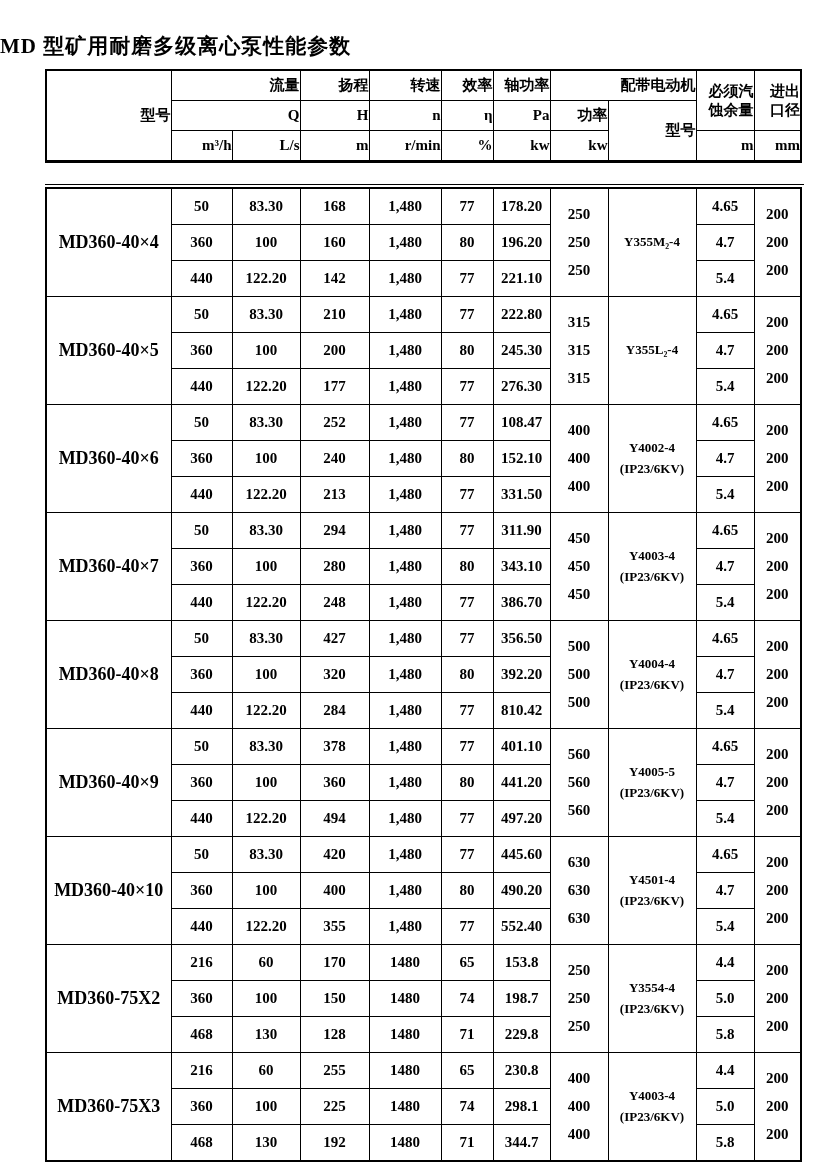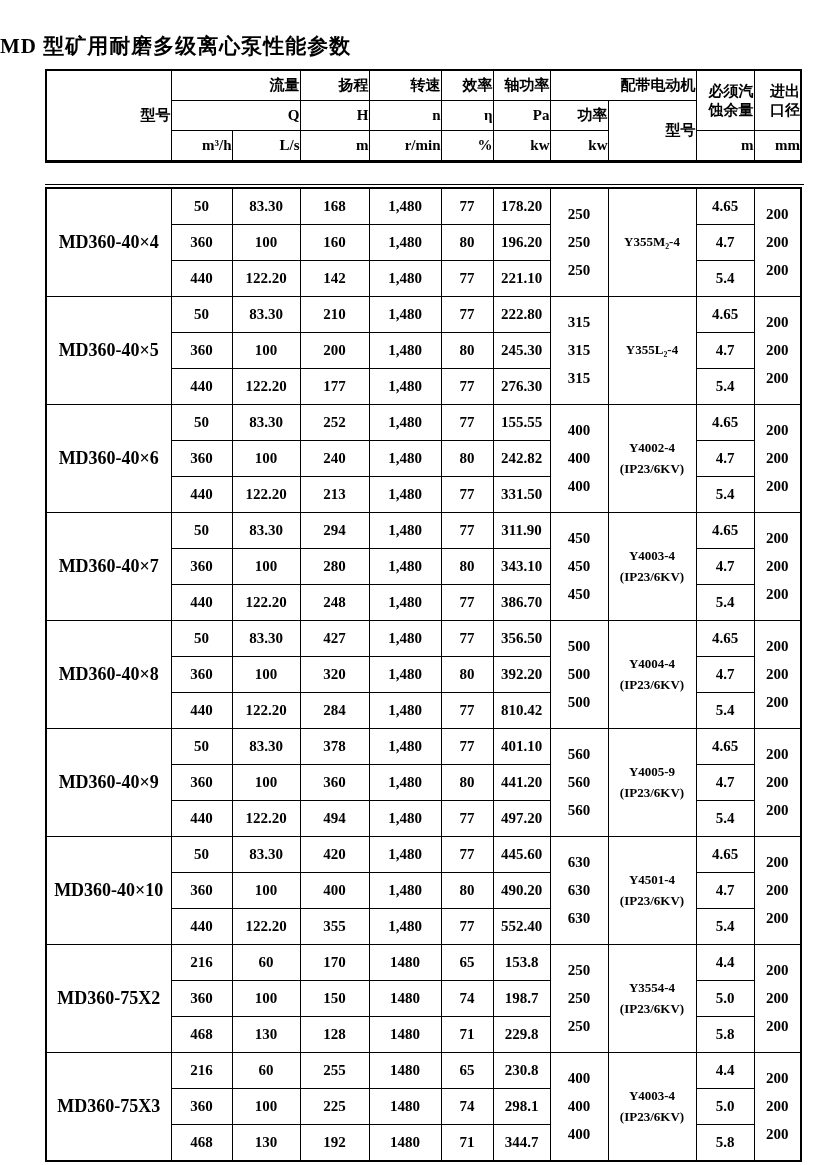--- a/index.html
+++ b/index.html
@@ -206,21 +206,21 @@
         </tr>
       </tbody>
       <tbody>
         <tr>
           <td rowspan="3" class="c-model">MD360-40×6</td>
           <td>50</td>
           <td>83.30</td>
           <td>252</td>
           <td>1,480</td>
           <td>77</td>
-          <td>155.55</td>
+          <td>108.47</td>
           <td rowspan="3" class="stack">
             <div class="stack-inner">
               <div>400</div>
               <div>400</div>
               <div>400</div>
             </div>
           </td>
           <td rowspan="3" class="c-motor">
             <div>Y4002-4</div>
             <div>(IP23/6KV)</div>
@@ -233,21 +233,21 @@
               <div>200</div>
             </div>
           </td>
         </tr>
         <tr>
           <td>360</td>
           <td>100</td>
           <td>240</td>
           <td>1,480</td>
           <td>80</td>
-          <td>242.82</td>
+          <td>152.10</td>
           <td>4.7</td>
         </tr>
         <tr>
           <td>440</td>
           <td>122.20</td>
           <td>213</td>
           <td>1,480</td>
           <td>77</td>
           <td>331.50</td>
           <td>5.4</td>
@@ -359,21 +359,21 @@
           <td>77</td>
           <td>401.10</td>
           <td rowspan="3" class="stack">
             <div class="stack-inner">
               <div>560</div>
               <div>560</div>
               <div>560</div>
             </div>
           </td>
           <td rowspan="3" class="c-motor">
-            <div>Y4005-9</div>
+            <div>Y4005-5</div>
             <div>(IP23/6KV)</div>
           </td>
           <td>4.65</td>
           <td rowspan="3" class="stack">
             <div class="stack-inner">
               <div>200</div>
               <div>200</div>
               <div>200</div>
             </div>
           </td>

